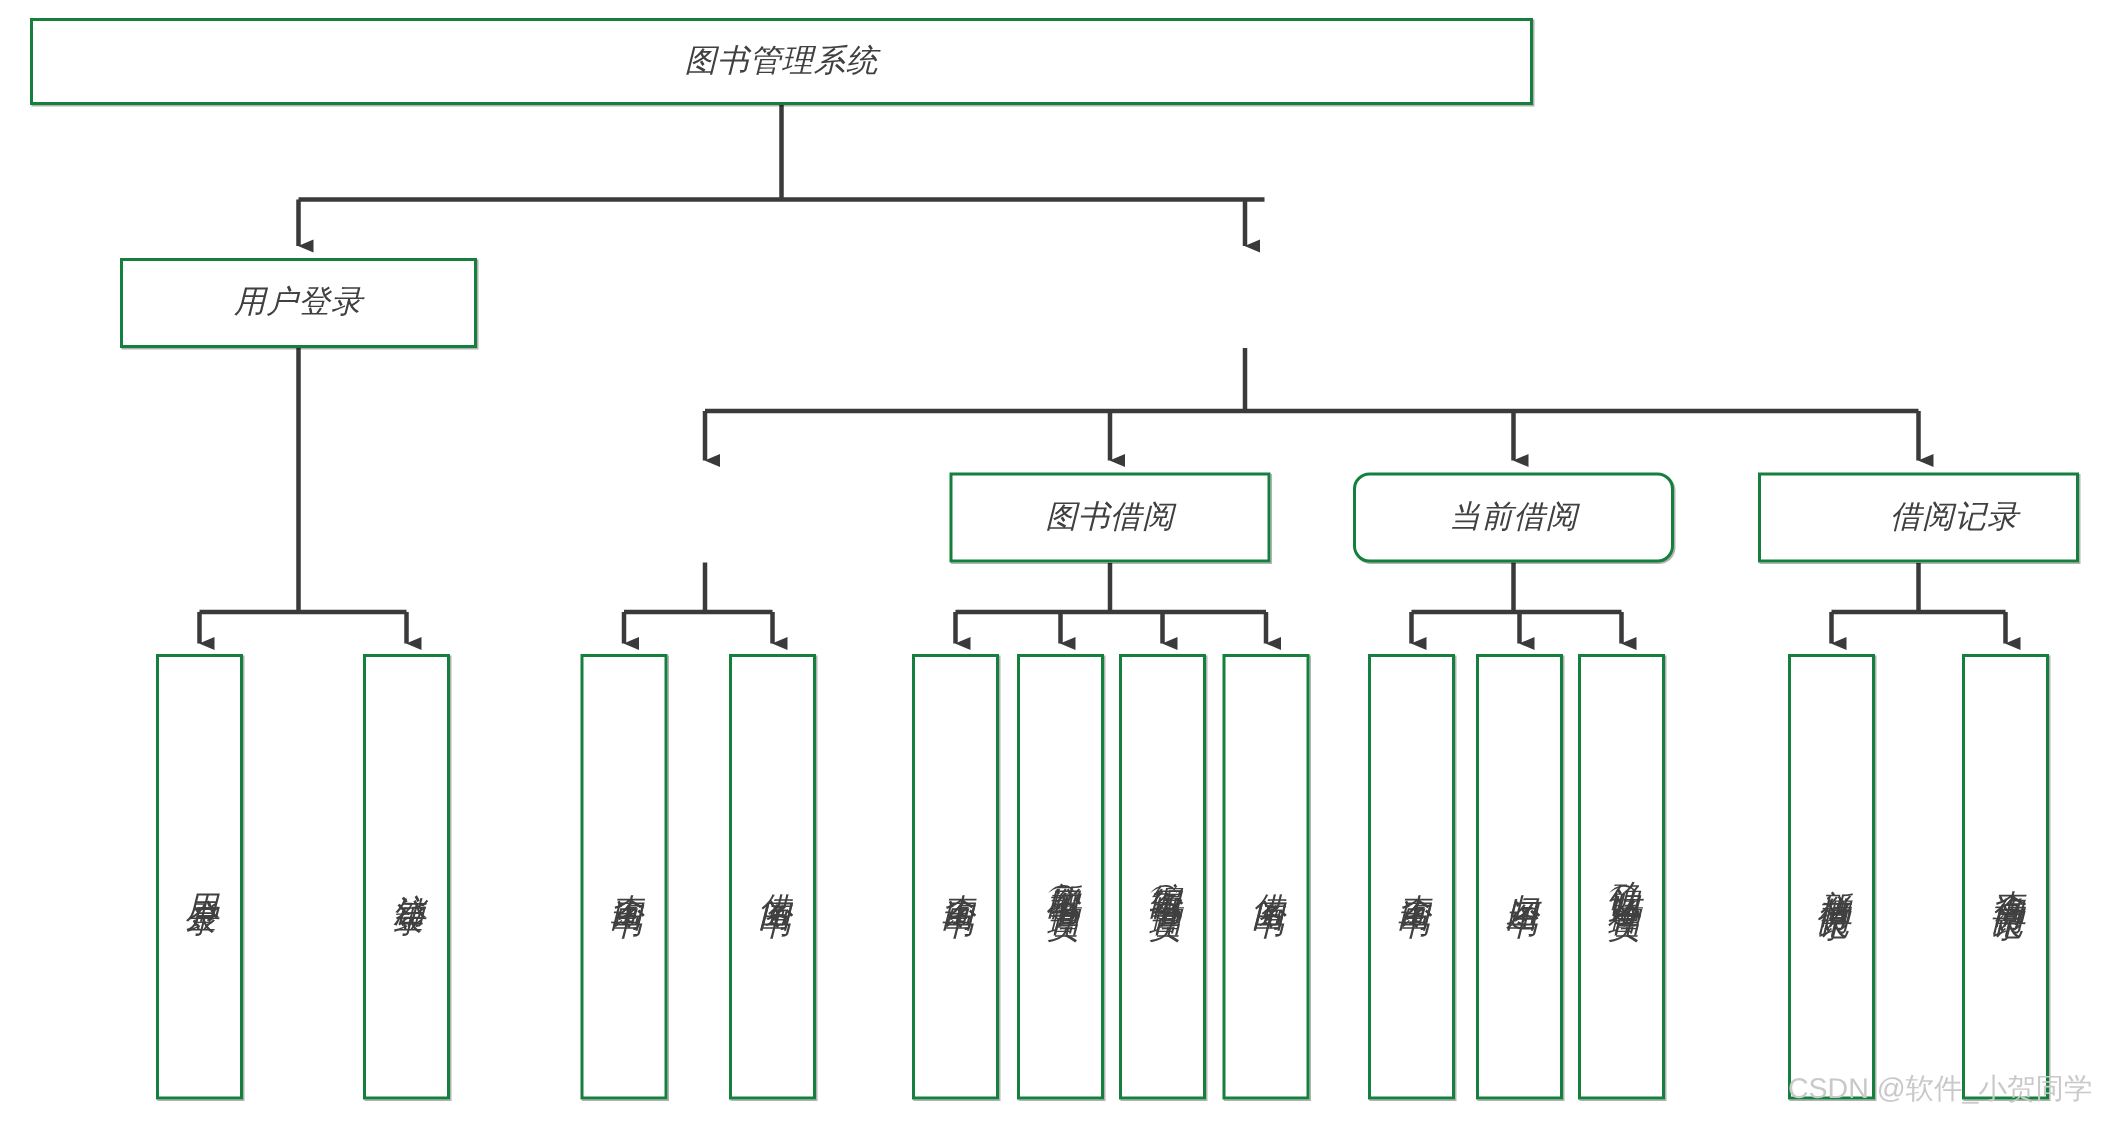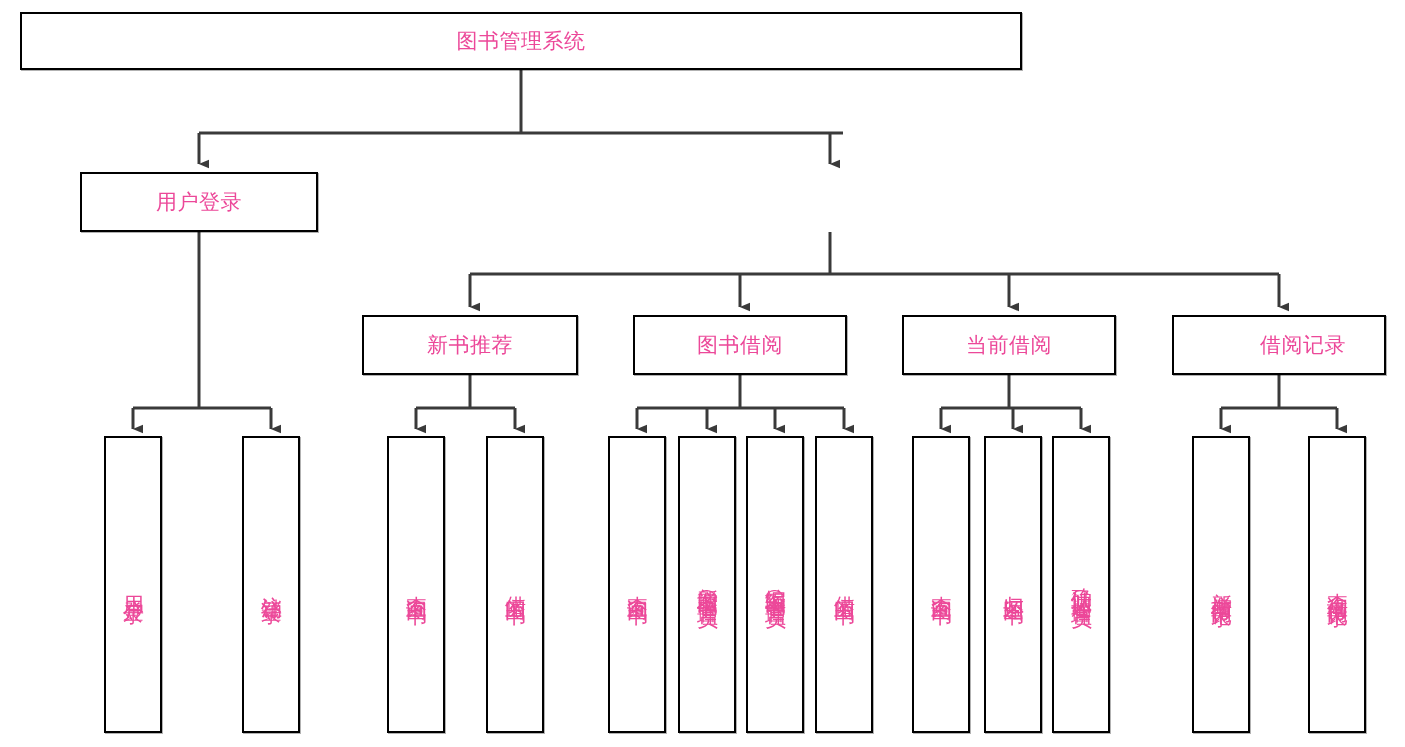--- a/index.html
+++ b/index.html
@@ -23,27 +23,28 @@
     left: 0;
     top: 0;
     width: 1405px;
     height: 747px;
     pointer-events: none;
   }
   .node {
     position: absolute;
     box-sizing: border-box;
     background: #ffffff;
-    border: 2px solid #000000;
+    border: 2px solid #15803d;
     box-shadow: 1px 1px 0 0 rgba(0,0,0,0.30);
     display: flex;
     align-items: center;
     justify-content: center;
-    color: #ec4899;
+    color: #404040;
     z-index: 2;
+    font-style: italic;
   }
   .node .lbl {
     display: block;
     text-align: center;
     line-height: 1.18;
     letter-spacing: 0.5px;
   }
   .node.h .lbl {
     font-size: 21px;
     white-space: nowrap;
@@ -126,27 +127,24 @@
   </svg>
 
   <div class="node h" style="left:20px; top:12px; width:1002px; height:58px;">
     <span class="lbl">图书管理系统</span>
   </div>
 
   <div class="node h" style="left:80px; top:172px; width:238px; height:60px;">
     <span class="lbl">用户登录</span>
   </div>
 
-  <div class="node h" style="left:362px; top:315px; width:216px; height:60px;">
-    <span class="lbl">新书推荐</span>
-  </div>
   <div class="node h" style="left:633px; top:315px; width:214px; height:60px;">
     <span class="lbl">图书借阅</span>
   </div>
-  <div class="node h" style="left:902px; top:315px; width:214px; height:60px;">
+  <div class="node h" style="left:902px; top:315px; width:214px; height:60px;border-radius:11px;">
     <span class="lbl">当前借阅</span>
   </div>
   <div class="node h" style="left:1172px; top:315px; width:214px; height:60px;padding-left:48px;">
     <span class="lbl">借阅记录</span>
   </div>
 
   <div class="node v" style="left:104px; top:436px; width:58px; height:297px;">
     <span class="lbl">用户登录</span>
   </div>
   <div class="node v" style="left:242px; top:436px; width:58px; height:297px;">
@@ -183,14 +181,15 @@
     <span class="lbl">确认归还（管理员）</span>
   </div>
 
   <div class="node v" style="left:1192px; top:436px; width:58px; height:297px;">
     <span class="lbl">新增借阅记录</span>
   </div>
   <div class="node v" style="left:1308px; top:436px; width:58px; height:297px;">
     <span class="lbl">查询借阅记录</span>
   </div>
 
+  <div id="watermark">CSDN @软件_小贺同学</div>
 
 </div>
 
 </body></html>

